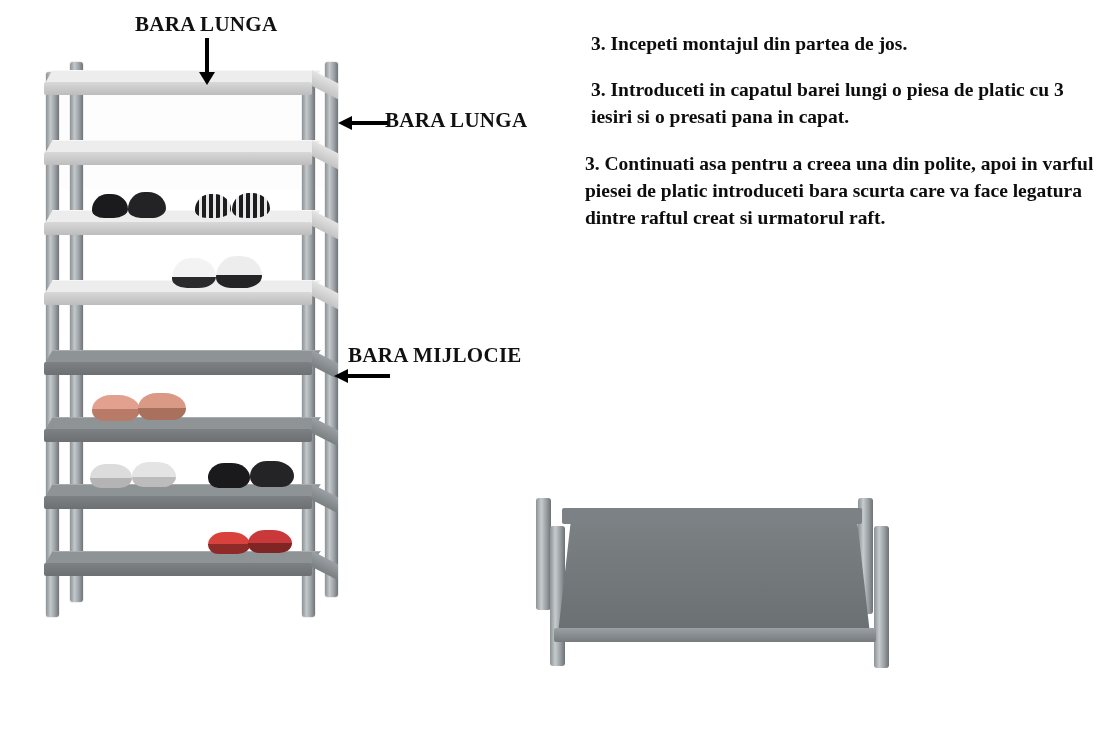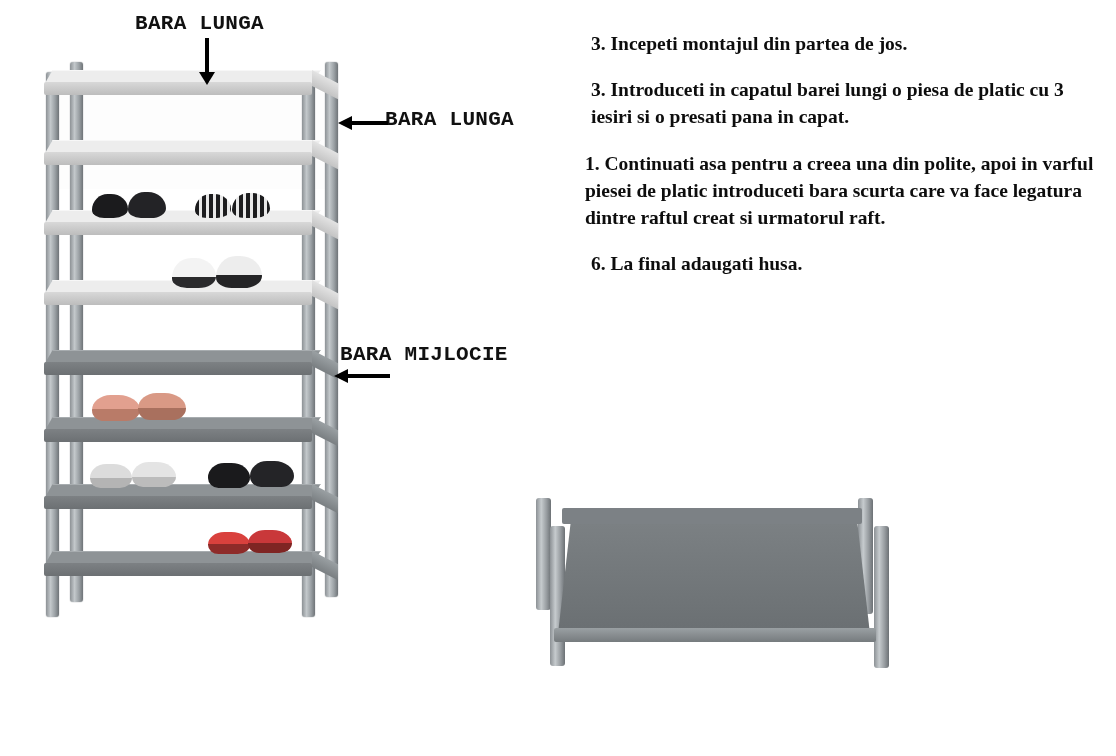--- a/index.html
+++ b/index.html
@@ -104,21 +104,21 @@
     position: absolute;
     border-radius: 46% 50% 42% 36% / 70% 66% 40% 34%;
   }
   .shoe.sole {
     border-radius: 40% 46% 30% 26% / 60% 60% 44% 42%;
   }
 
   
   .label {
     position: absolute;
-    font-family: Liberation Mono, monospace;
+    font-family: Liberation Serif, serif;
     font-weight: bold;
     font-size: 21px;
     color: #111111;
     white-space: nowrap;
     letter-spacing: 0.3px;
   }
   .pointer {
     position: absolute;
     background: #000000;
   }
@@ -253,32 +253,31 @@
   <div class="pointer" style="left:199px; top:72px; width:0; height:0; background:transparent;
               border-left:8px solid transparent; border-right:8px solid transparent;
               border-top:13px solid #000;"></div>
 
   <div class="label" style="left:385px; top:108px;">BARA LUNGA</div>
   <div class="pointer" style="left:352px; top:121px; width:36px; height:4px;"></div>
   <div class="pointer" style="left:338px; top:116px; width:0; height:0; background:transparent;
               border-top:7px solid transparent; border-bottom:7px solid transparent;
               border-right:14px solid #000;"></div>
 
-  <div class="label" style="left:340px; top:343px;">BARA MIJLOCIE</div>
+  <div class="label" style="left:348px; top:343px;">BARA MIJLOCIE</div>
   <div class="pointer" style="left:348px; top:374px; width:42px; height:4px;"></div>
   <div class="pointer" style="left:334px; top:369px; width:0; height:0; background:transparent;
               border-top:7px solid transparent; border-bottom:7px solid transparent;
               border-right:14px solid #000;"></div>
 </div>
 
 <div id="instructions">
   <p class="step indent">3. Incepeti montajul din partea de jos.</p>
   <p class="step indent">3. Introduceti in capatul barei lungi o piesa de platic cu 3 iesiri si o presati pana in capat.</p>
-  <p class="step">1. Continuati asa pentru a creea una din polite, apoi in varful piesei de platic introduceti bara scurta care va face legatura dintre raftul creat si urmatorul raft.</p>
-  <p class="step indent">6. La final adaugati husa.</p>
+  <p class="step">3. Continuati asa pentru a creea una din polite, apoi in varful piesei de platic introduceti bara scurta care va face legatura dintre raftul creat si urmatorul raft.</p>
 </div>
 
 <div id="bottom-photo">
   <div class="bp-post" style="left:18px; top:0px; height:112px;"></div>
   <div class="bp-post" style="left:32px; top:28px; height:140px;"></div>
   <div class="bp-post" style="left:340px; top:0px; height:116px;"></div>
   <div class="bp-post" style="left:356px; top:28px; height:142px;"></div>
 
   <div class="bp-panel top" style="left:44px; top:10px; width:300px; height:16px; border-radius:2px;"></div>
 

